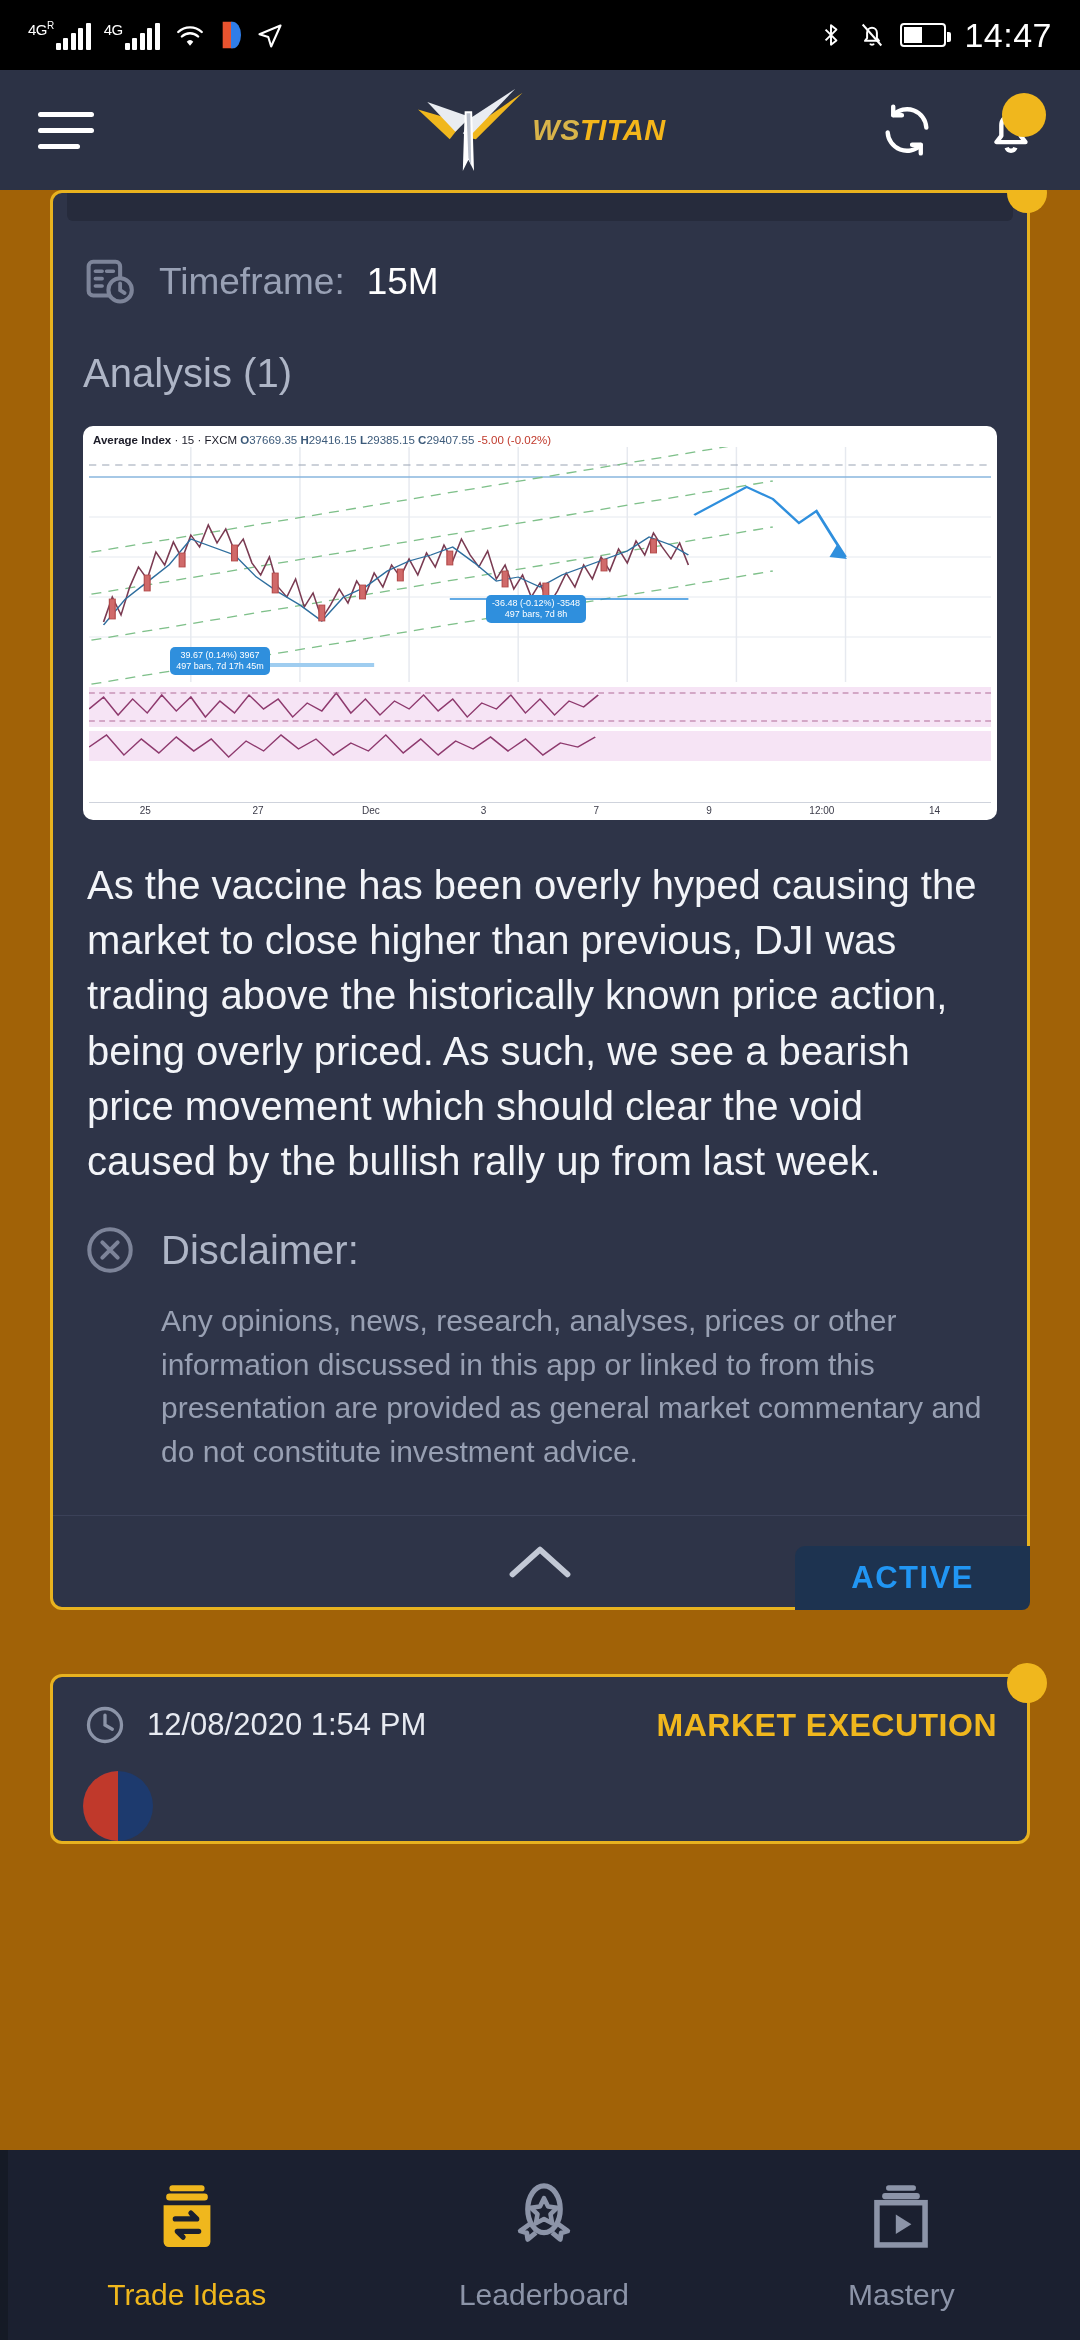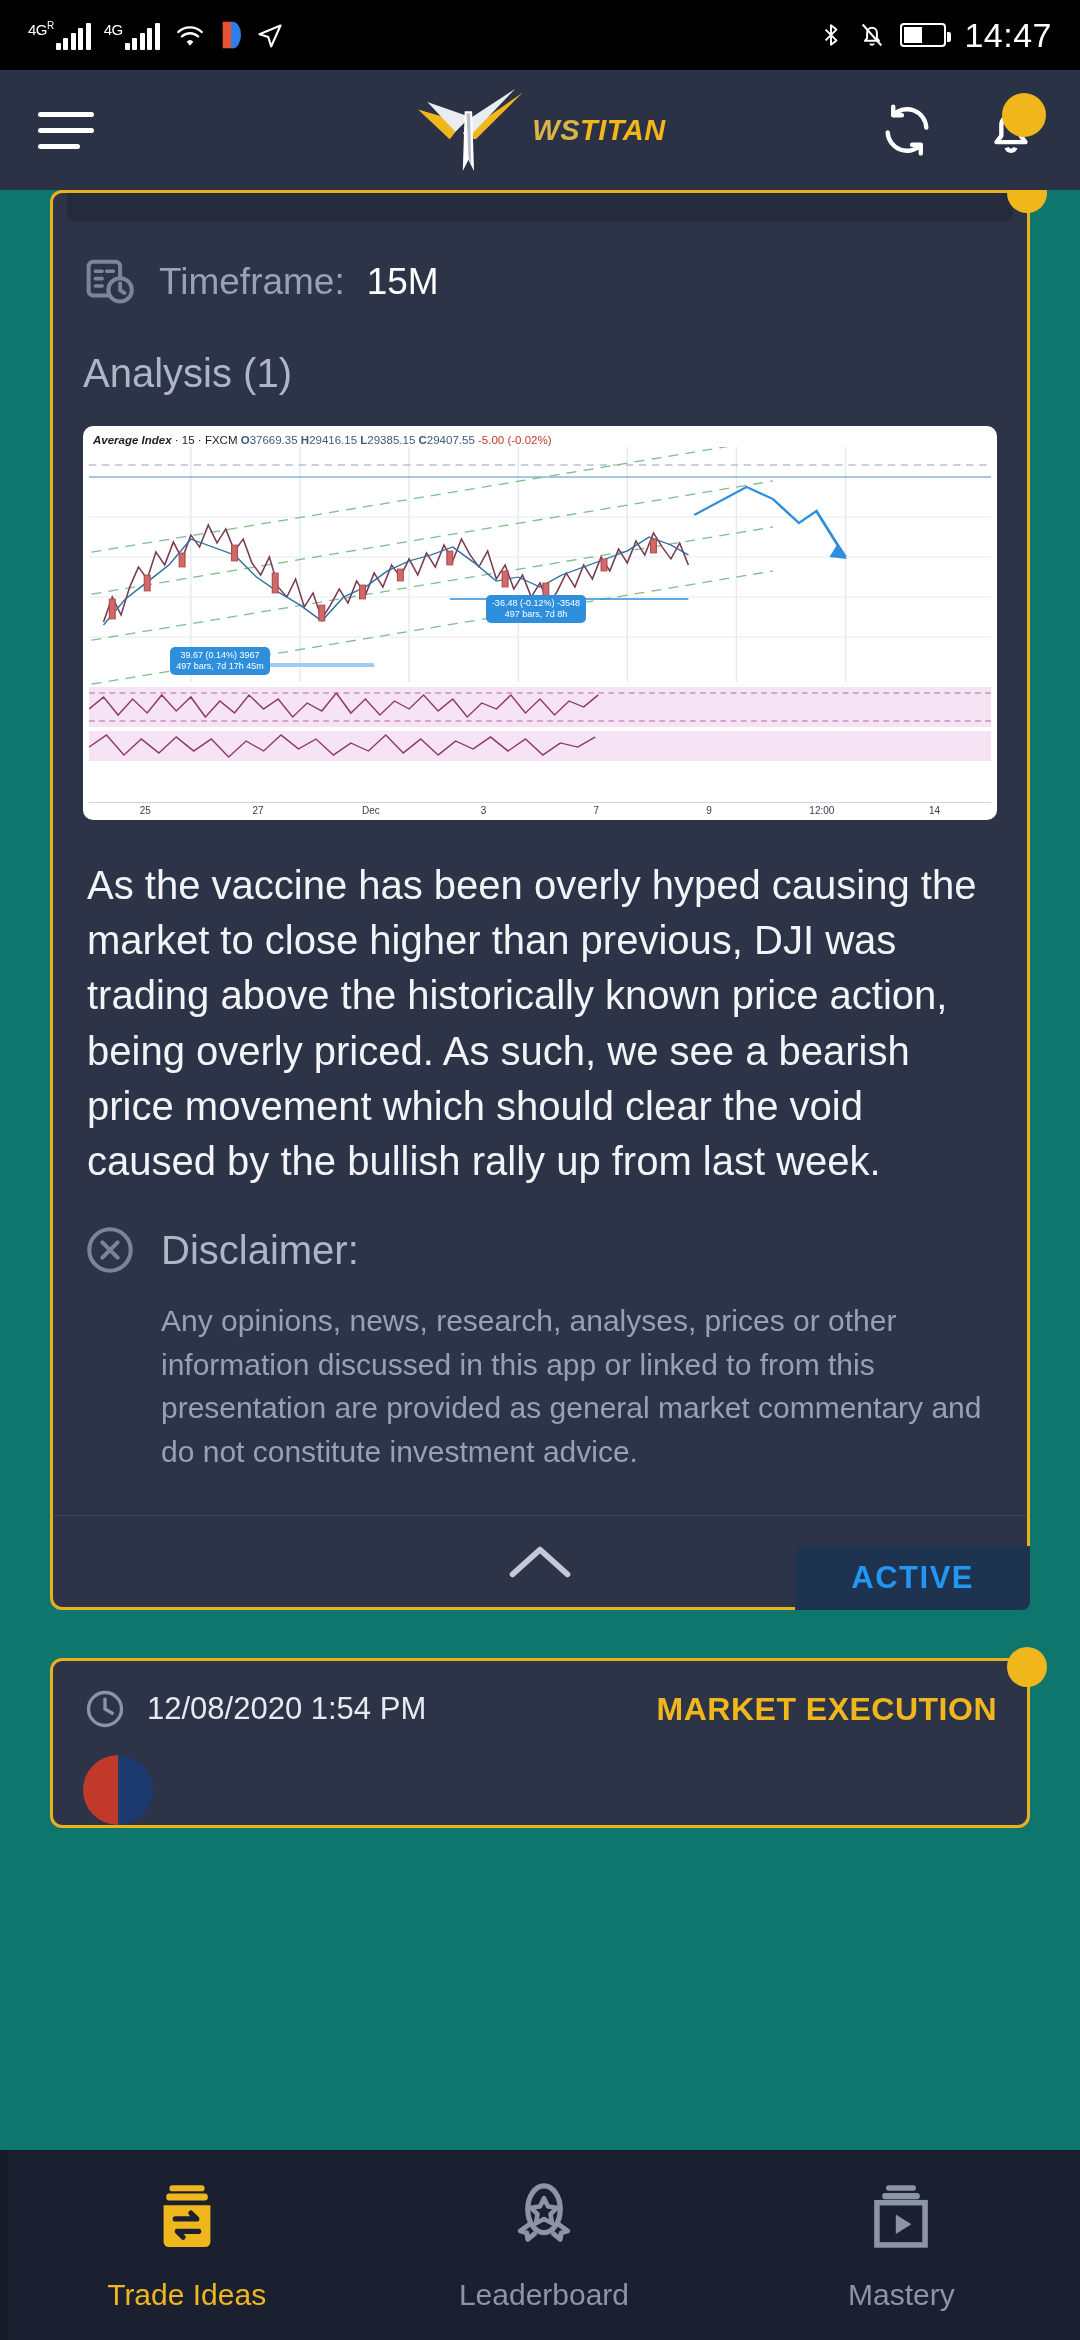--- a/index.html
+++ b/index.html
@@ -44,39 +44,39 @@
   .hamburger span:nth-child(2){width:56px}
   .hamburger span:nth-child(3){width:42px}
   .brand { position:absolute; left:50%; transform:translateX(-50%); display:flex; align-items:center; gap:6px; }
   .brand-txt { font-size: 29px; font-weight: 700; font-style: italic; letter-spacing: .5px; }
   .brand-ws { color:#d9b44a; }
   .brand-titan { color:#f5b61a; }
   .appbar-right { margin-left:auto; display:flex; align-items:center; gap:42px; }
   .icon-btn { width:62px; height:62px; display:flex; align-items:center; justify-content:center; cursor:pointer;}
 
   
-  .content { position:absolute; top:190px; left:0; right:0; bottom:190px; overflow:hidden; background:#0f766e; }
+  .content { position:absolute; top:190px; left:0; right:0; bottom:190px; overflow:hidden; background:#a16207; }
 
   .card {
     margin: 0 50px; background:#2e3448; border:3px solid #e8b21f; border-radius: 12px;
     position:relative;
   }
 
   .row-strip { height:28px; background:#262b3c; margin:0 14px 0 14px; border-radius: 0 0 6px 6px; }
 
   .meta-row { display:flex; align-items:center; gap:22px; padding: 34px 0 0 30px; }
   .meta-label { font-size:37px; color:#99a1b5; }
   .meta-value { font-size:37px; color:#ffffff; }
 
   .section-title { font-size:40px; color:#aeb5c6; padding: 42px 0 0 30px; }
 
   .chartwrap { margin: 30px 30px 0 30px; background:#fff; border-radius:10px; padding:6px 6px 4px 6px; }
   .chart { position:relative; width:100%; height:370px; background:#fff; overflow:hidden; }
   .chart-hdr { font-size:11.5px; color:#1c1c28; white-space:nowrap; padding:2px 0 1px 4px; font-family:"Liberation Sans", sans-serif; }
-  .chart-hdr .sym { font-weight:600;font-style:italic; }
+  .chart-hdr .sym { font-weight:600; }
   .chart-hdr .ohlc { color:#3c5a7a; }
   .chart-hdr .neg { color:#c0392b; }
   .chart svg { display:block; }
   .meas { position:absolute; background:#2f8fdd; color:#fff; border-radius:5px; padding:3px 6px; font-size:9px; line-height:1.25; text-align:center; white-space:nowrap; }
   .xaxis { display:flex; font-size:10px; color:#3a3a48; border-top:1px solid #cfd3dc; padding-top:2px; }
   .xaxis span { flex:1; text-align:center; }
 
   .analysis-text {
     font-size:40px; line-height:1.38; color:#f2f4f8; padding: 38px 34px 0 34px;
   }
@@ -86,21 +86,21 @@
   .disc-body { font-size:30px; line-height:1.45; color:#98a0b3; padding: 22px 40px 0 108px; }
 
   .card-foot { margin-top:42px; border-top:1px solid #3b4158; height:92px; position:relative; display:flex; align-items:center; justify-content:center; }
   .chev { cursor:pointer; }
   .active-badge {
     position:absolute; right:-3px; bottom:-3px; background:#1d3350; color:#2196f3;
     font-size:31px; font-weight:700; letter-spacing:1.5px; padding:14px 56px;
     border-radius:10px 0 8px 0;
   }
 
-  .card2 { margin-top:48px; }
+  .card2 { margin-top:64px; }
   .card2-row { display:flex; align-items:center; padding: 26px 30px 0 30px; }
   .ts { font-size:31px; color:#e7eaf1; margin-left:20px; }
   .mexec { margin-left:auto; font-size:32px; font-weight:700; color:#f0b71d; letter-spacing:.5px; }
   .avatar-peek { width:70px; height:70px; border-radius:50%; margin:24px 0 0 30px; position:relative; overflow:hidden; background:#1d3a6e; }
   .avatar-peek i { position:absolute; left:0; top:0; width:50%; height:100%; background:#c0392b; }
   .dot-handle {
     position:absolute; width:40px; height:40px; border-radius:50%; background:#f0b71d;
     right:-20px; top:-20px;
   }
   .dot-handle.d2 { right:-20px; top:-14px; }

